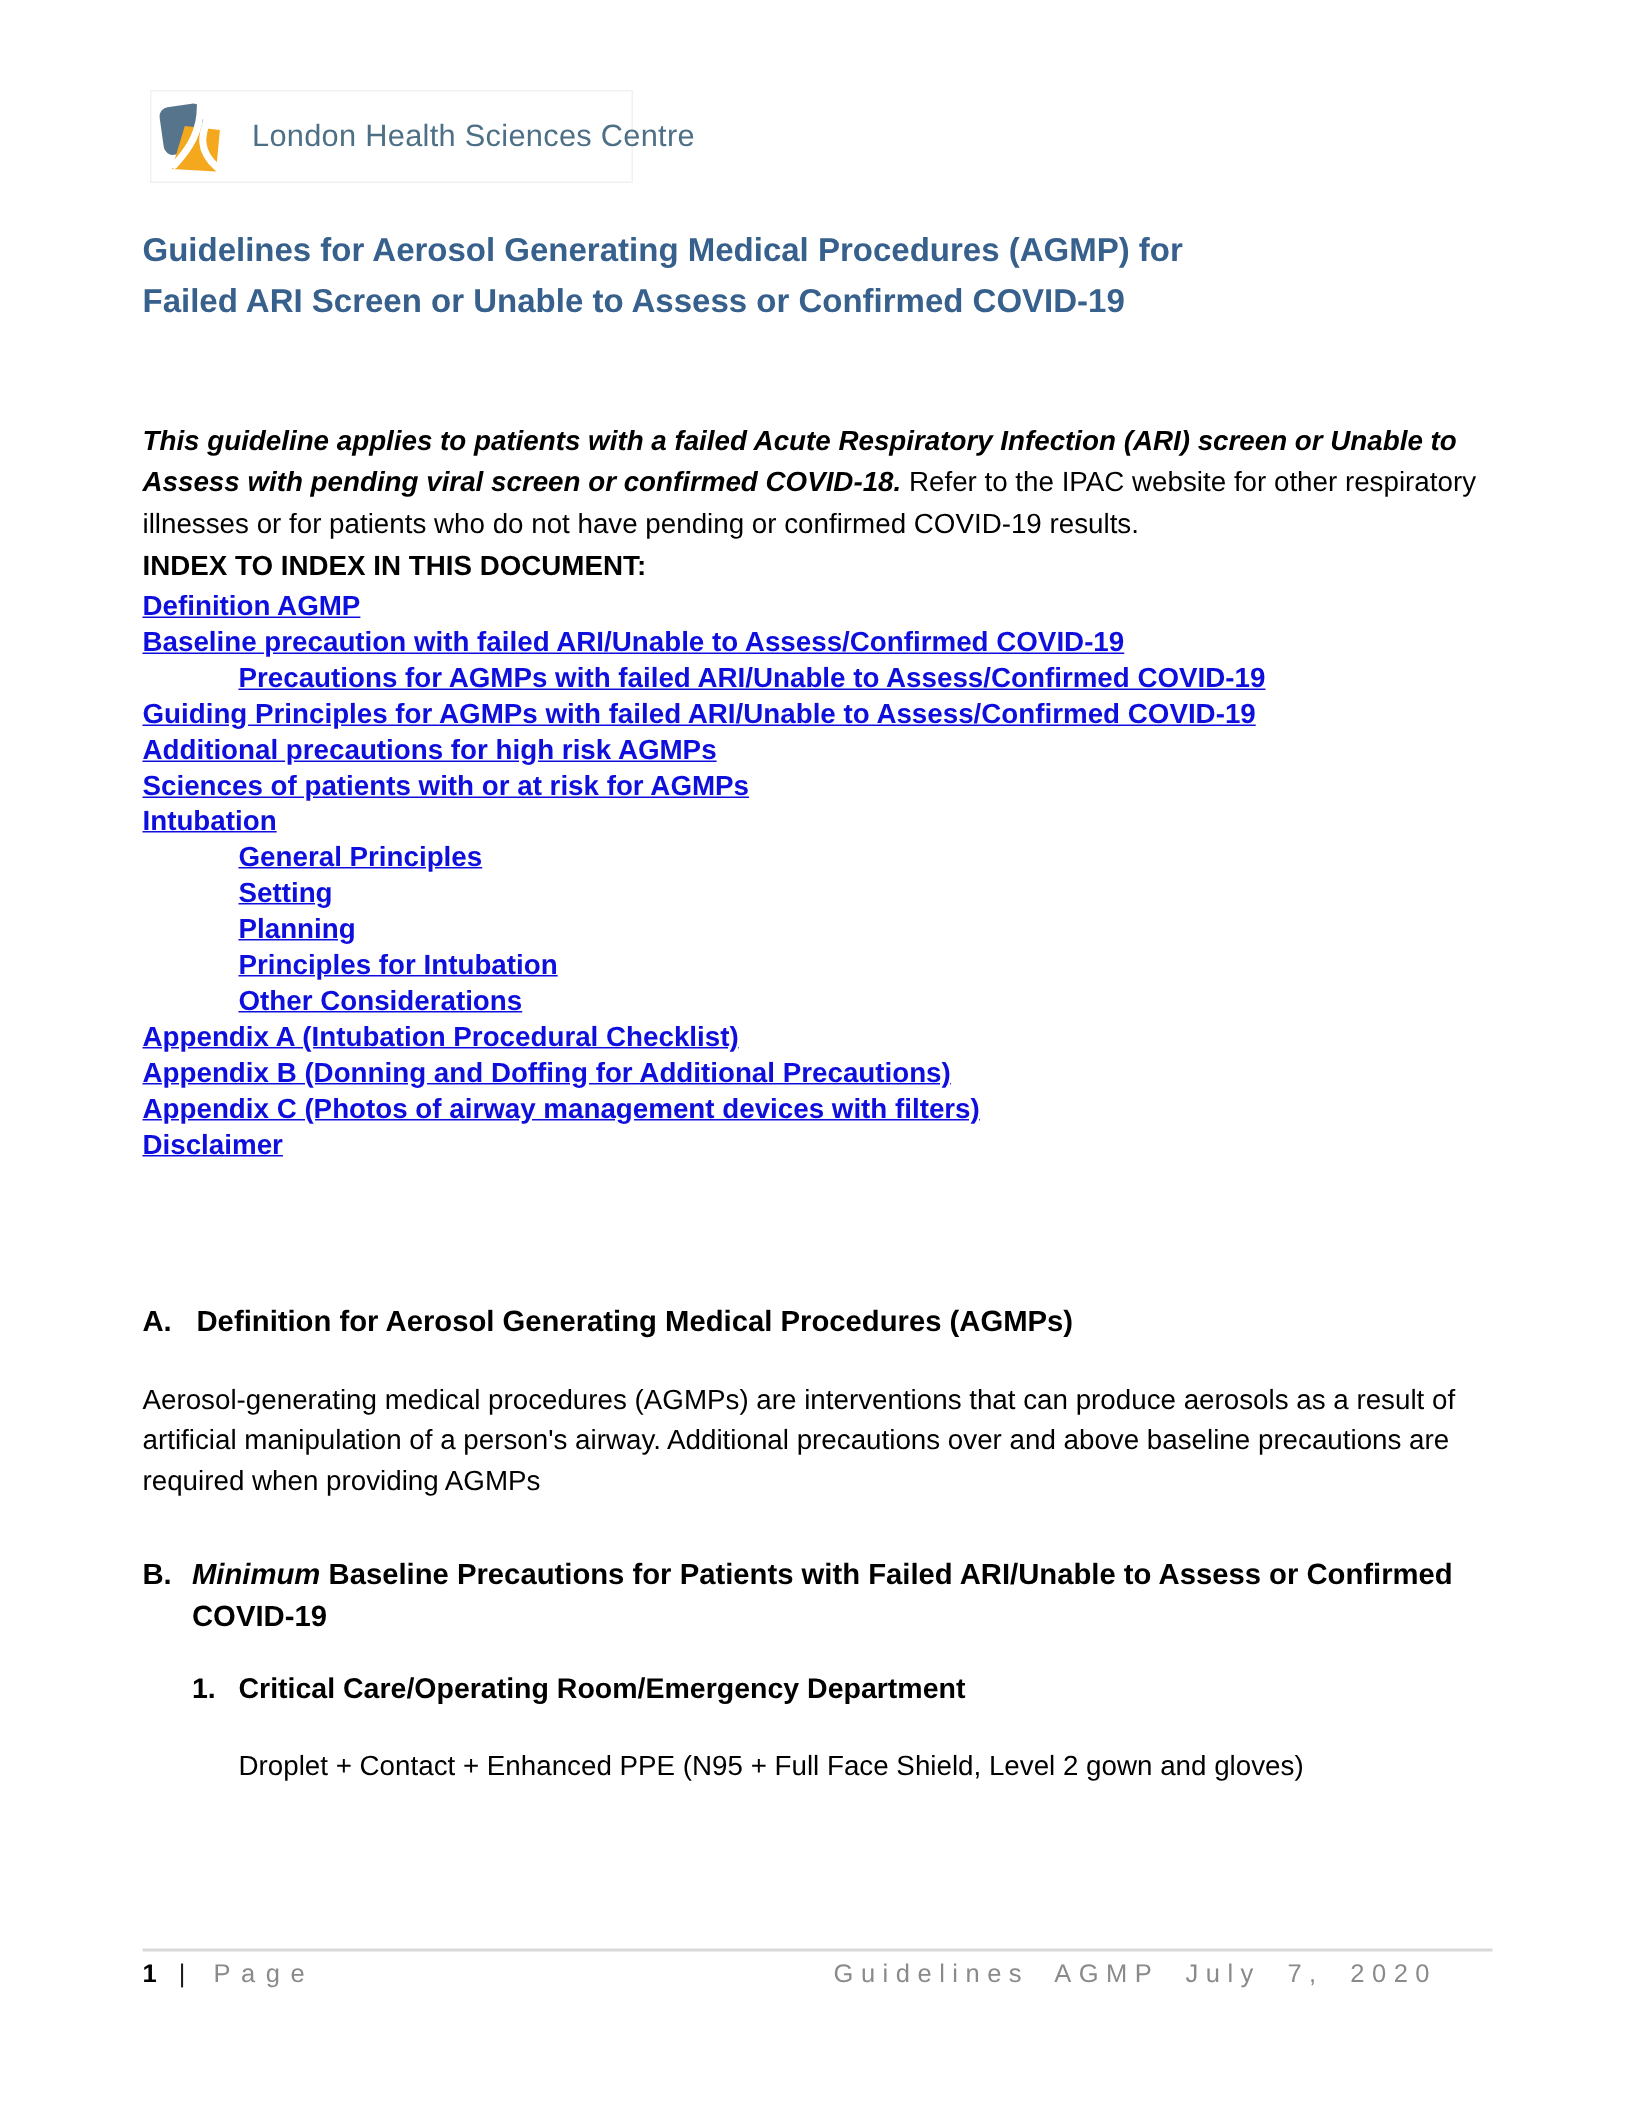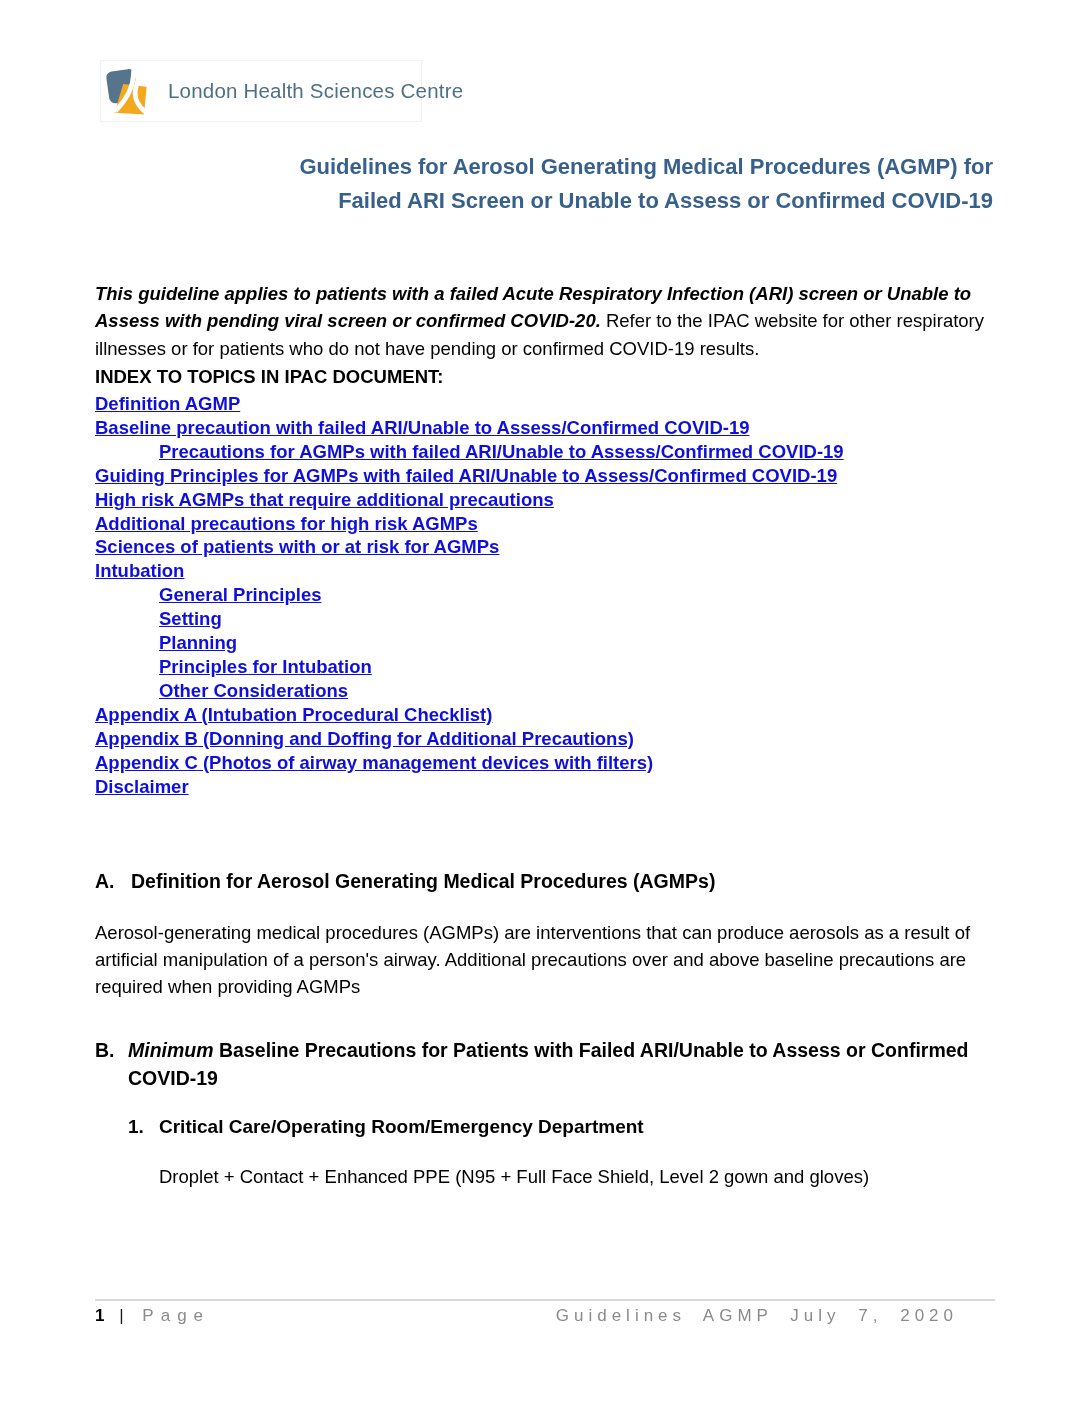--- a/index.html
+++ b/index.html
@@ -26,21 +26,21 @@
   .logo-text{
     font-size:20.5px;
     color:#4d7086;
     letter-spacing:0.2px;
     white-space:nowrap;
   }
 
   
   .doc-title{
     position:absolute;top:150px;left:95px;width:898px;
-    text-align:right;
+    text-align:left;
     color:#37618c;
     font-weight:bold;
     font-size:22px;
     line-height:34px;
   }
 
   
   .intro{
     position:absolute;top:261px;left:95px;width:900px;
     font-size:18.5px;line-height:27.5px;
@@ -110,29 +110,28 @@
       </svg>
     </span>
     <span class="logo-text">London Health Sciences Centre</span>
   </div>
 
   <div class="doc-title">
     <div>Guidelines for Aerosol Generating Medical Procedures (AGMP) for</div>
     <div>Failed ARI Screen or Unable to Assess or Confirmed COVID-19</div>
   </div>
 
-  <p class="intro"><span class="em">This guideline applies to patients with a failed Acute Respiratory Infection (ARI) screen or Unable to Assess with pending viral screen or confirmed COVID-20.</span><span> Refer to the IPAC website for other respiratory illnesses or for patients who do not have pending or confirmed COVID-19 results.</span></p>
+  <p class="intro"><span class="em">This guideline applies to patients with a failed Acute Respiratory Infection (ARI) screen or Unable to Assess with pending viral screen or confirmed COVID-18.</span><span> Refer to the IPAC website for other respiratory illnesses or for patients who do not have pending or confirmed COVID-19 results.</span></p>
 
   <div class="index">
-    <div class="index-heading">INDEX TO TOPICS IN IPAC DOCUMENT:</div>
+    <div class="index-heading">INDEX TO INDEX IN THIS DOCUMENT:</div>
     <a href="#" class="">Definition AGMP</a>
     <a href="#" class="">Baseline precaution with failed ARI/Unable to Assess/Confirmed COVID-19</a>
     <a href="#" class="indent">Precautions for AGMPs with failed ARI/Unable to Assess/Confirmed COVID-19</a>
     <a href="#" class="">Guiding Principles for AGMPs with failed ARI/Unable to Assess/Confirmed COVID-19</a>
-    <a href="#" class="">High risk AGMPs that require additional precautions</a>
     <a href="#" class="">Additional precautions for high risk AGMPs</a>
     <a href="#" class="">Sciences of patients with or at risk for AGMPs</a>
     <a href="#" class="">Intubation</a>
     <a href="#" class="indent">General Principles</a>
     <a href="#" class="indent">Setting</a>
     <a href="#" class="indent">Planning</a>
     <a href="#" class="indent">Principles for Intubation</a>
     <a href="#" class="indent">Other Considerations</a>
     <a href="#" class="">Appendix A (Intubation Procedural Checklist)</a>
     <a href="#" class="">Appendix B (Donning and Doffing for Additional Precautions)</a>

